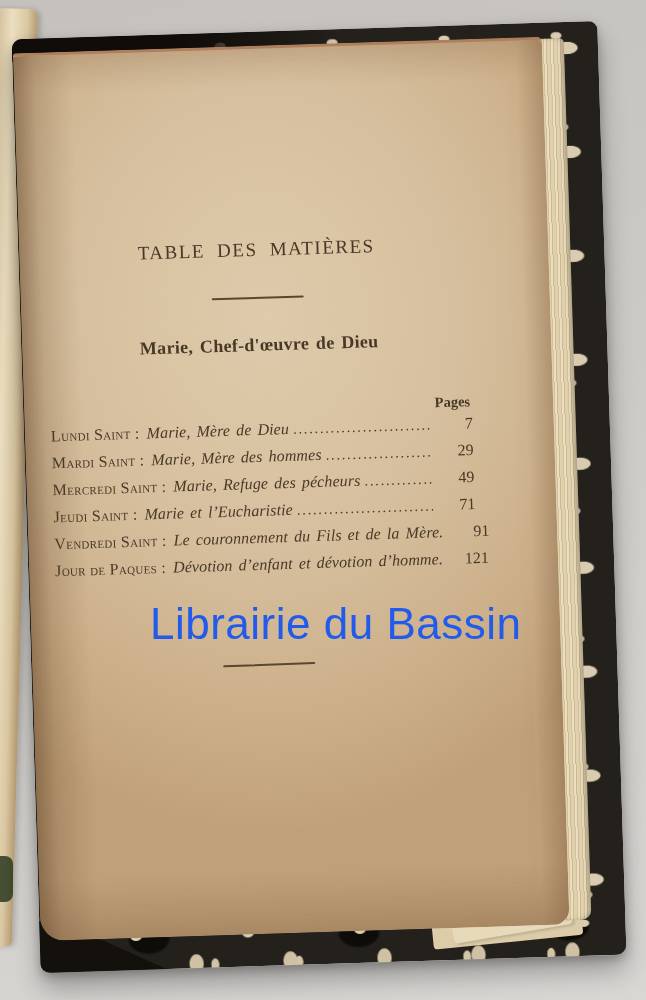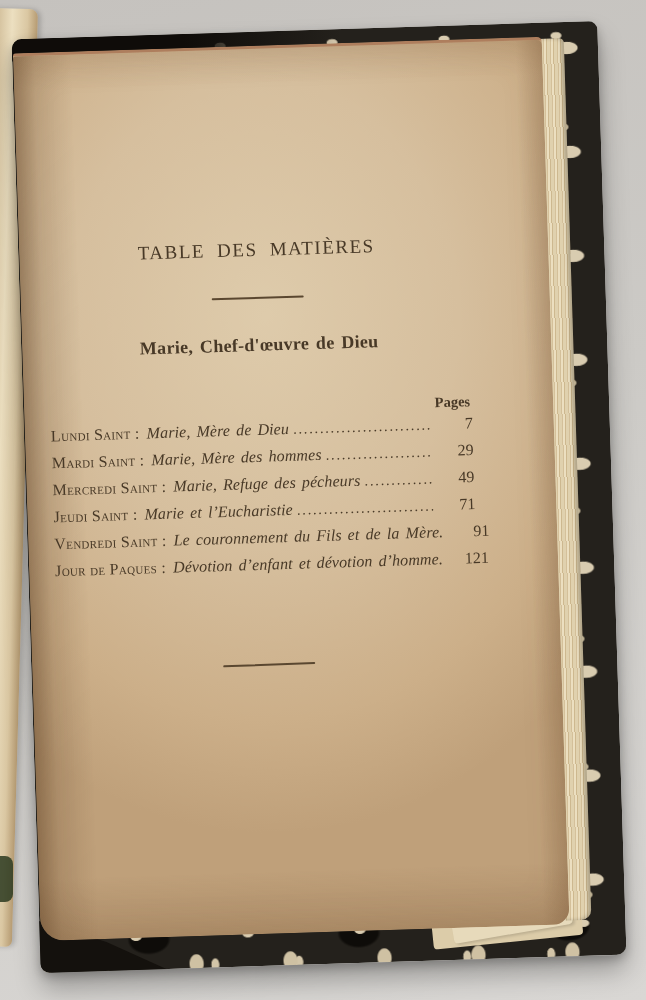--- a/index.html
+++ b/index.html
@@ -207,13 +207,14 @@
     <span class="toc-page">121</span>
   </div>
 </div>
 
           <div class="rule rule-bottom"></div>
         </div>
       </div>
     </div>
   </div>
 
+  <div class="watermark" style="color: rgb(27, 88, 239);">Librairie du Bassin</div>
 </div>
 
 </body></html>

